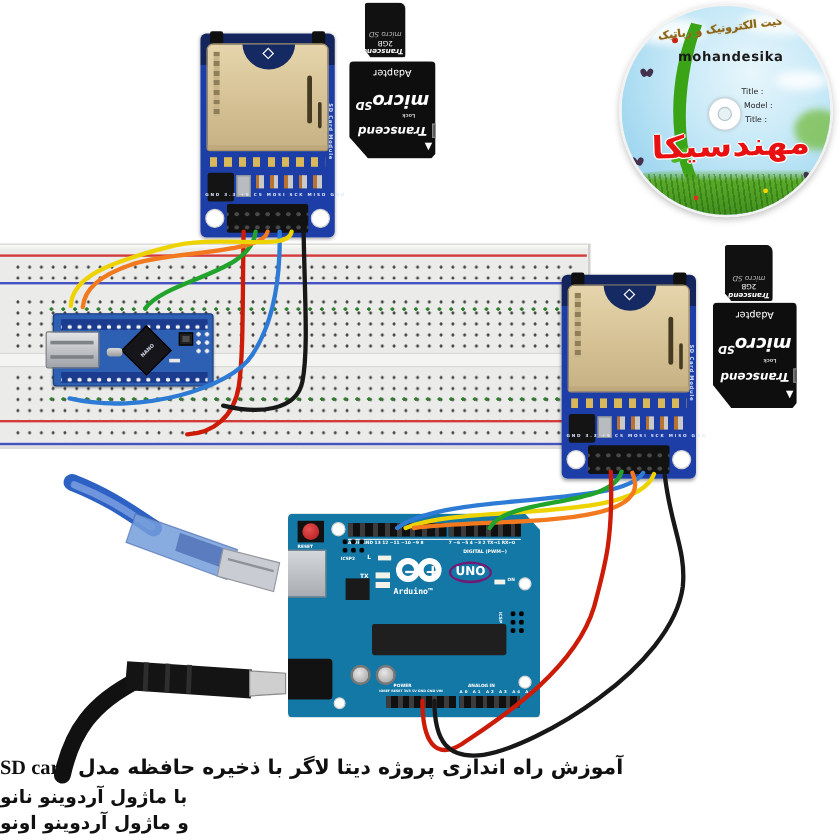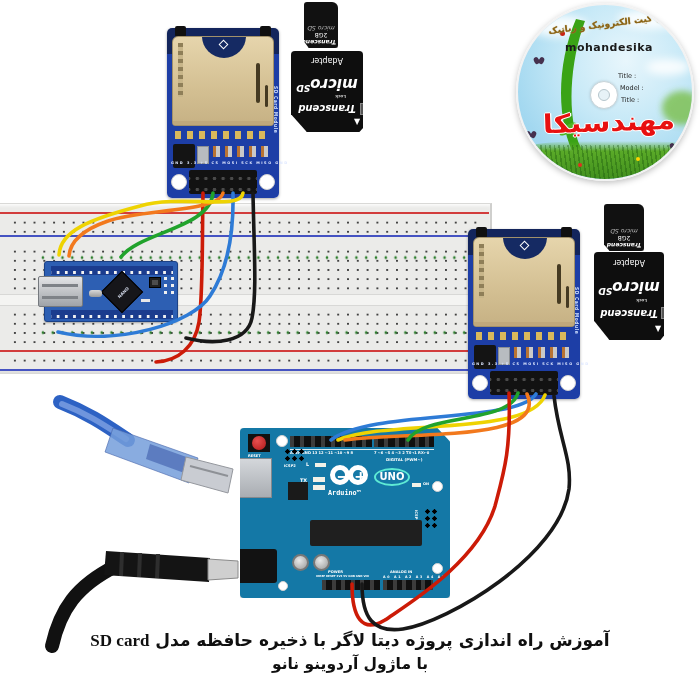--- a/index.html
+++ b/index.html
@@ -58,21 +58,21 @@
   
   .uno{position:absolute;left:240px;top:428px;width:210px;height:170px;background:#1478a6;
        border-radius:4px;clip-path:polygon(0 0,94% 0,100% 8%,100% 100%,0 100%);box-shadow:0 1px 3px rgba(0,0,0,.3)}
   .ustrip{position:absolute;top:8px;height:11px;background:#151515;
        background-image:repeating-linear-gradient(90deg,#3c3c3c 0 4px,#101010 4px 10.3px)}
   .bstrip{position:absolute;top:152px;height:10px;background:#151515;
        background-image:repeating-linear-gradient(90deg,#3c3c3c 0 4px,#101010 4px 9.6px)}
   .icspg{position:absolute;background-image:radial-gradient(circle,#000 2px,rgba(0,0,0,0) 2.3px);background-size:7px 7px}
   .ring{position:absolute;width:20px;height:20px;border:5px solid #fff;border-radius:50%}
   
-  .cap{position:absolute;left:0;width:700px;text-align:center;color:#101010;font-weight:bold;direction:rtl}
+  .cap{position:absolute;left:0;width:700px;text-align:left;color:#101010;font-weight:bold;direction:rtl}
   .cap .en{font-family:"Liberation Serif","DejaVu Serif",serif;font-weight:bold}
   svg{position:absolute;left:0;top:0}
 </style>
 </head>
 <body>
 
 <div id="canvas">
 
   <div class="bb">
     <div class="bb-line" style="top:8px;background:#d23c3c"></div>
@@ -248,21 +248,21 @@
     <div class="abs" style="left:73px;top:49px;width:12px;height:5px;background:#f2f2e8"></div>
     <div class="mt" style="left:60px;top:58px;font-size:7px;transform:scale(.7)">RX</div>
     <div class="abs" style="left:73px;top:57px;width:12px;height:5px;background:#f2f2e8"></div>
     <div class="ring" style="left:90px;top:37px">
         <span style="position:absolute;left:1px;top:-3px;color:#fff;font-weight:bold">−</span>
       </div>
     <div class="ring" style="left:108px;top:37px">
         <span style="position:absolute;left:1px;top:-3px;color:#fff;font-weight:bold">+</span>
       </div>
     <div class="mt" style="left:88px;top:62px;font-size:8px;font-family:'DejaVu Sans Mono',monospace;transform:scale(.85)">Arduino™</div>
-    <div class="abs" style="left:134px;top:40px;width:36px;height:18px;border:2px solid #5eead4;border-radius:50%;text-align:center;color:#fff;font-size:10px;font-weight:bold;line-height:14px">UNO</div>
+    <div class="abs" style="left:134px;top:40px;width:36px;height:18px;border:2px solid #701a75;border-radius:50%;text-align:center;color:#fff;font-size:10px;font-weight:bold;line-height:14px">UNO</div>
     <div class="abs" style="left:172px;top:55px;width:9px;height:4px;background:#f2f2e8"></div>
     <div class="mt" style="left:183px;top:54px;font-size:6px;transform:scale(.6)">ON</div>
     <div class="abs" style="left:48px;top:54px;width:20px;height:18px;background:#1a1a1a"></div>
     <div class="icspg abs" style="left:184px;top:80px;width:15px;height:21px"></div>
     <div class="mt" style="left:178px;top:82px;font-size:6px;transform:rotate(90deg) scale(.6)">ICSP</div>
     <div class="abs" style="left:70px;top:92px;width:112px;height:26px;background:#1f1f1f;border-radius:2px"></div>
     <div class="abs" style="left:52px;top:126px;width:17px;height:17px;background:radial-gradient(circle at 40% 35%,#e8e8e8,#9a9a9a);border:2px solid #777;border-radius:50%"></div>
     <div class="abs" style="left:73px;top:126px;width:17px;height:17px;background:radial-gradient(circle at 40% 35%,#e8e8e8,#9a9a9a);border:2px solid #777;border-radius:50%"></div>
     <div class="abs" style="left:-8px;top:121px;width:45px;height:34px;background:#121212;border-radius:3px"></div>
     <div class="abs" style="left:-18px;top:30px;width:50px;height:40px;background:linear-gradient(180deg,#d4d7db,#a9adb2);border:1px solid #84888d"></div>
@@ -293,14 +293,15 @@
       <path d="M518,393 C509,424 424,413 408,440" stroke="#21a32c"></path>
       <path d="M509,393 C511,450 504,472 495,506 C478,562 408,604 385,620 C362,634 352,617 352,584" stroke="#cc1b07"></path>
       <path d="M554,396 C559,440 572,458 569,489 C560,556 448,622 403,629 C373,633 362,618 362,584" stroke="#181818"></path>
     </g>
   </svg>
 
   <div class="cap" style="top:630px;font-size:17px;z-index:5">
     <span>آموزش راه اندازی پروژه  دیتا لاگر با ذخیره حافظه  مدل </span><span class="en"> SD card</span>
   </div>
   <div class="cap" style="top:655px;font-size:15.5px;z-index:5">با ماژول آردوینو نانو</div>
+  <div class="cap" style="top:677px;font-size:15.5px;z-index:5">و ماژول آردوینو اونو</div>
 
 </div>
 
 </body></html>

